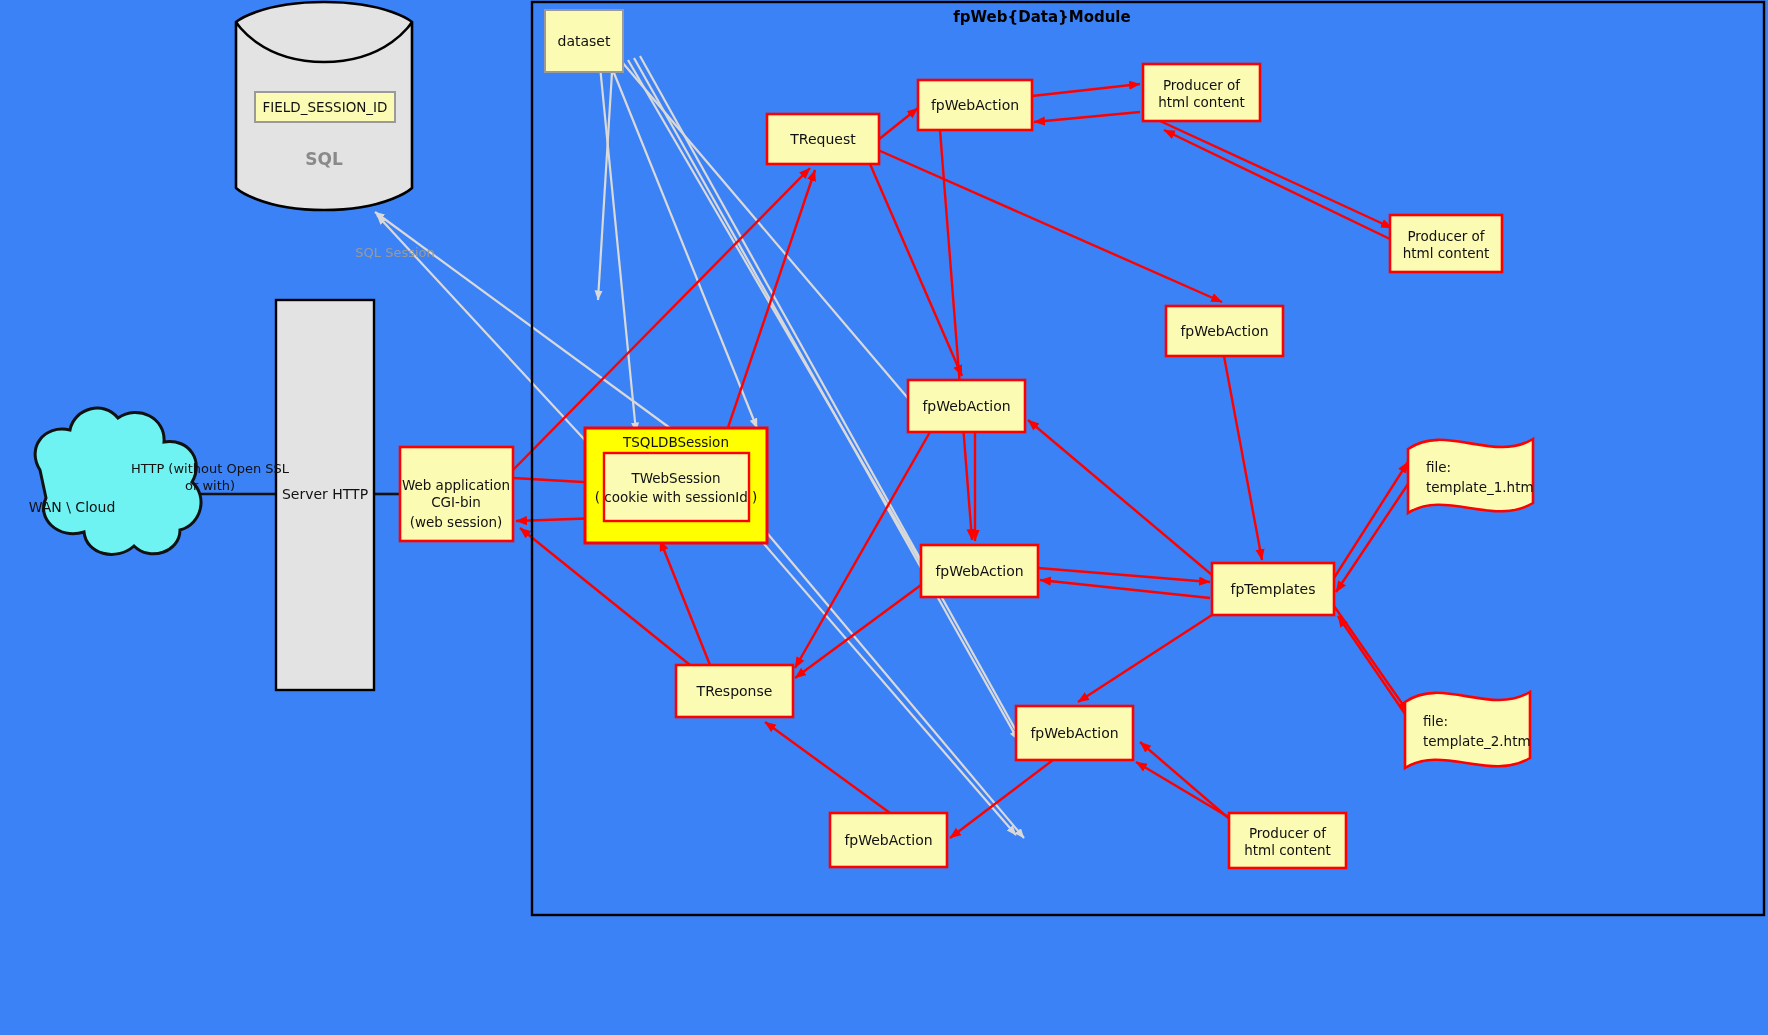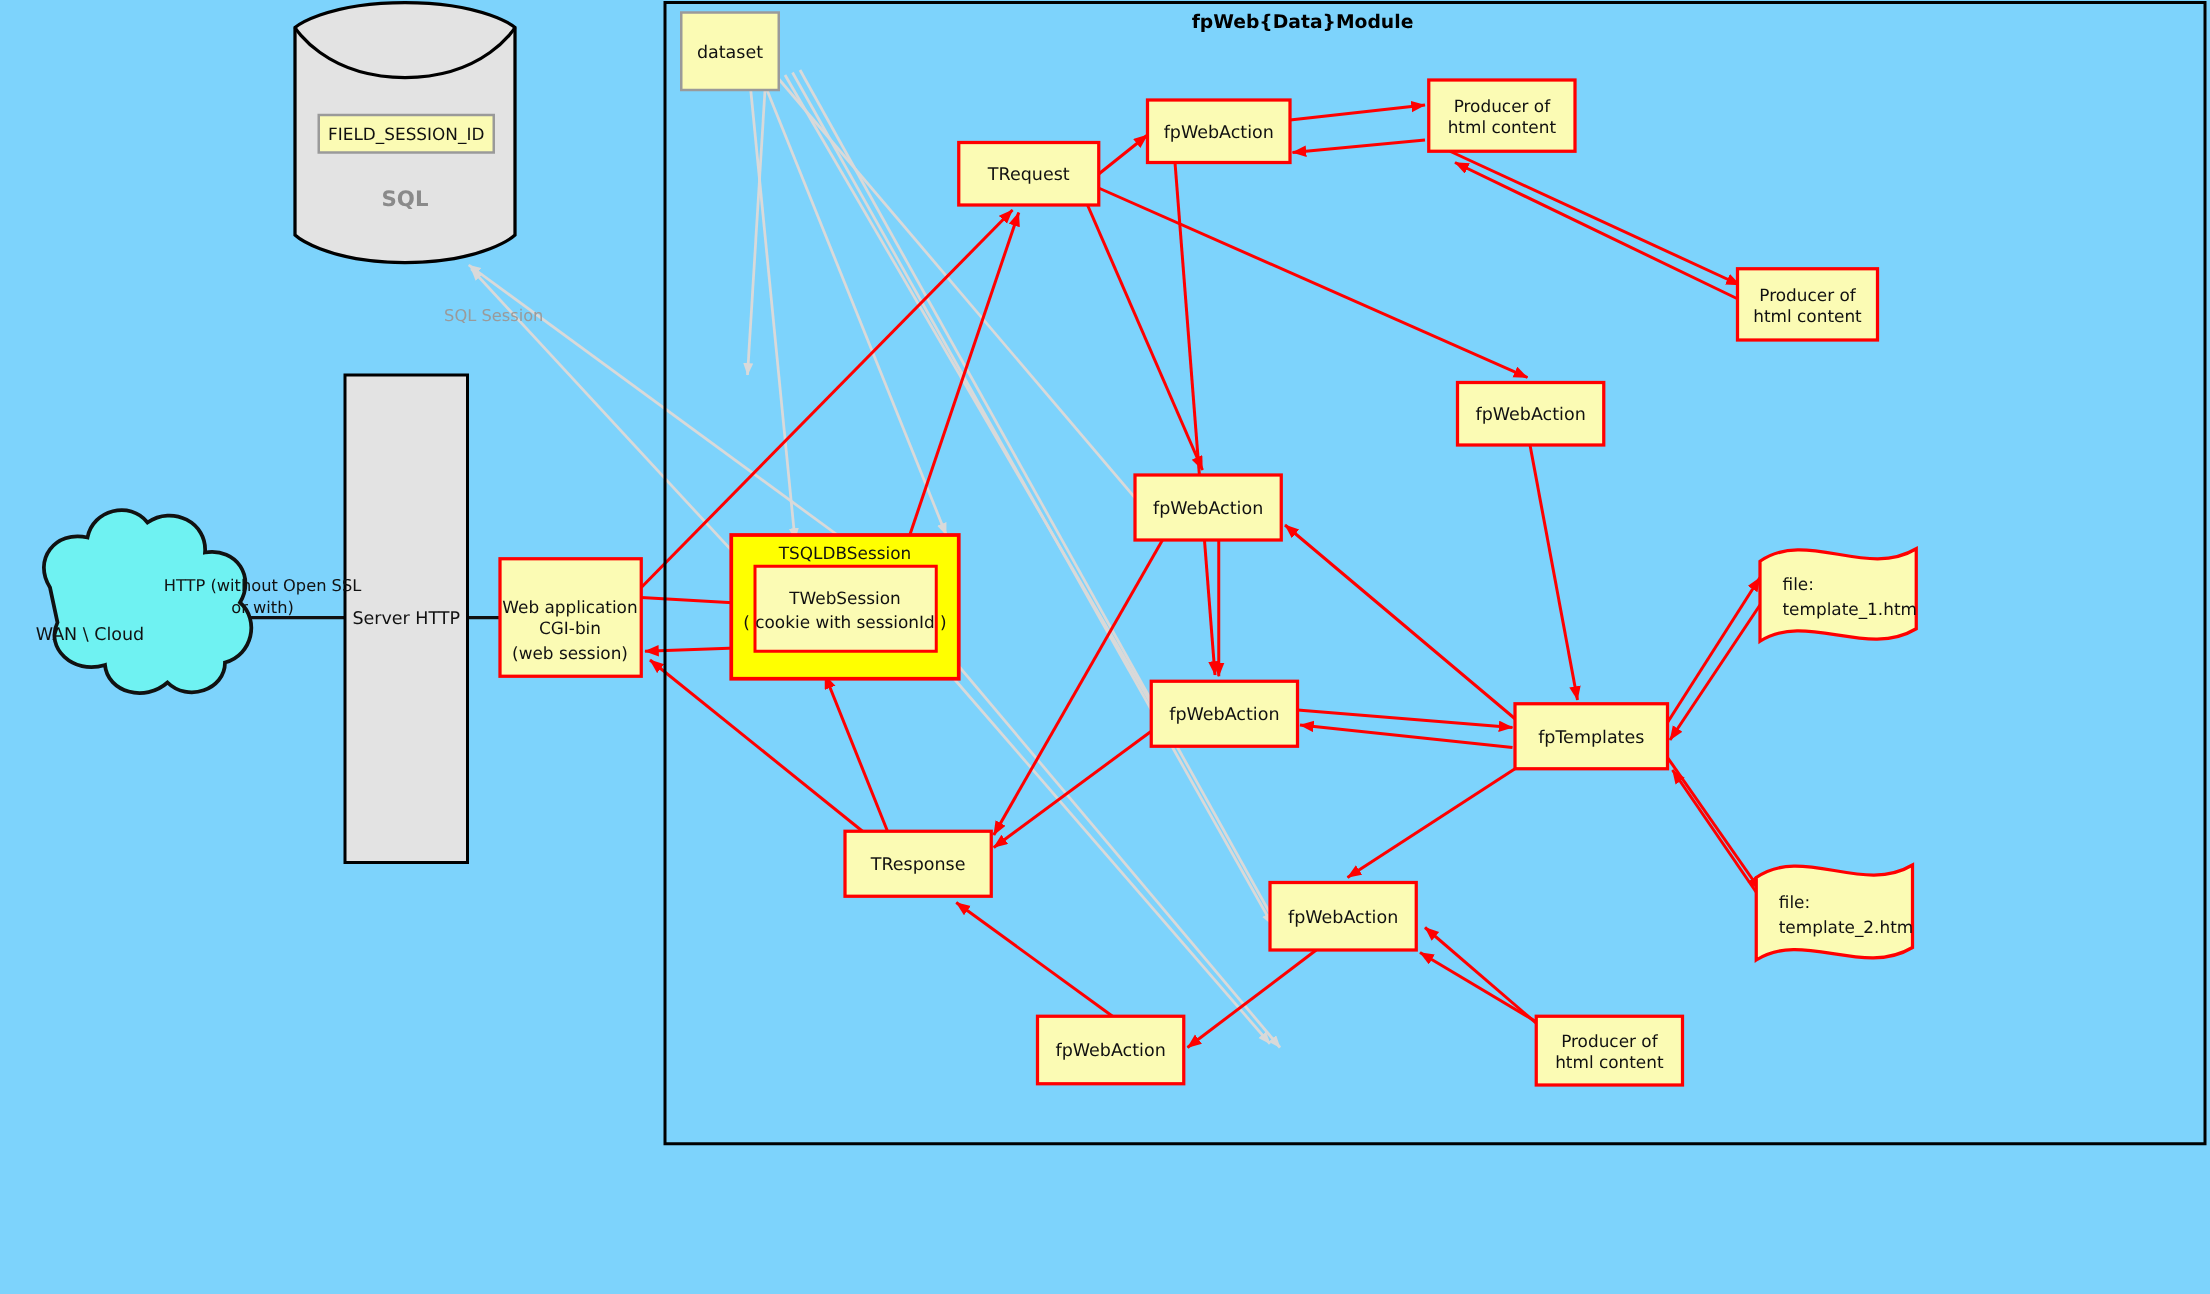--- a/index.html
+++ b/index.html
@@ -1,18 +1,18 @@
 <!DOCTYPE html>
 <html><head>
 <meta charset="utf-8">
 <style>
   html,body{margin:0;padding:0;background:#ffffff;}
   body{width:1768px;height:1035px;overflow:hidden;
        font-family:"DejaVu Sans","Liberation Sans",sans-serif;}
-  #stage{position:relative;width:1768px;height:1035px;background:#7dd3fc;}
+  #stage{position:relative;width:1768px;height:1035px;background:#3b82f6;}
   svg.layer{position:absolute;left:0;top:0;width:1768px;height:1035px;}
   .nodeLabel{font-size:14px;fill:#111;}
   .nodeLabelSm{font-size:13.5px;fill:#111;}
   .titleLabel{font-size:15px;font-weight:bold;fill:#000;}
   .edgeLabel{font-size:13px;fill:#111;}
   .greyLabel{font-size:13px;fill:#9a9a9a;}
   .sqlLabel{font-size:17px;font-weight:bold;fill:#8a8a8a;}
   .fileLabel{font-size:13.5px;fill:#111;}
   .srvLabel{font-size:14px;fill:#111;}
 </style>

